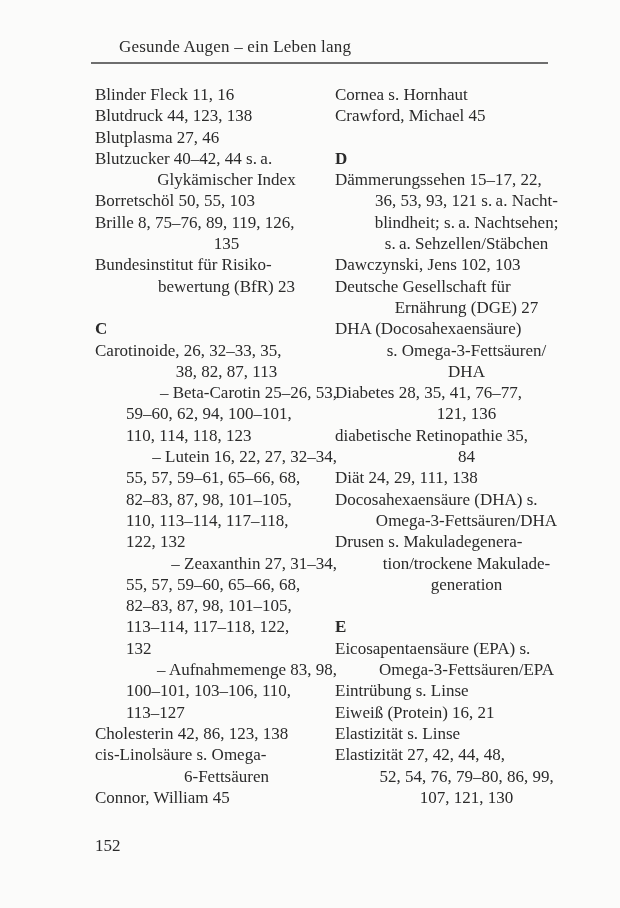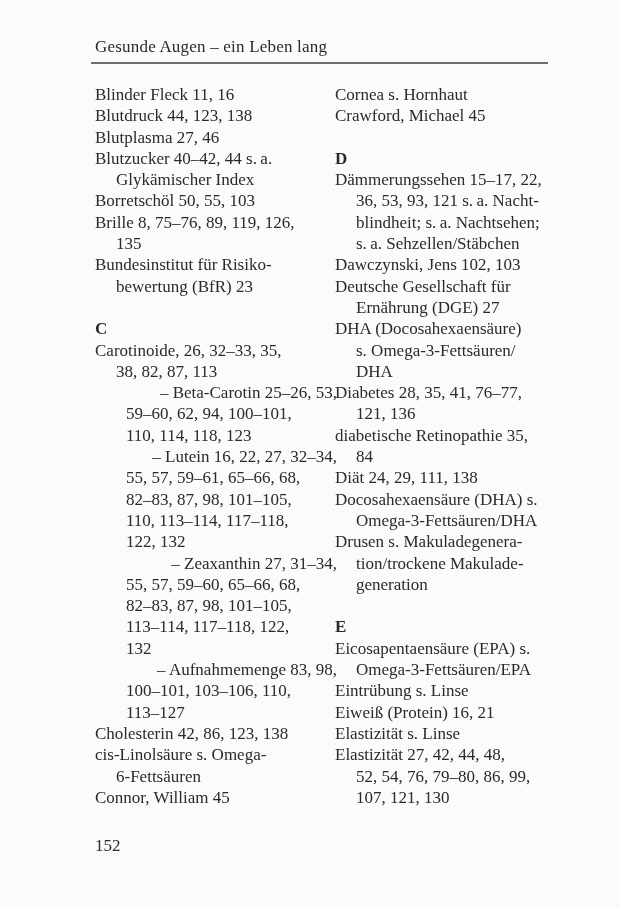--- a/index.html
+++ b/index.html
@@ -23,41 +23,42 @@
     left: 91px;
     top: 37px;
     width: 457px;
   }
   .header-title {
     padding-left: 4px;
     font-size: 17px;
     line-height: 20px;
     letter-spacing: 0.2px;
     white-space: nowrap;
+    margin-left: 24px;
   }
   .header-rule {
     height: 2px;
     margin-top: 5px;
     background: var(--rule, #6e6e6e);
   }
   .col {
     position: absolute;
     top: 84px;
     width: 242px;
     font-size: 17px;
     line-height: 21.3px;
   }
   .col-left  { left: 95px; }
   .col-right { left: 335px; }
   .line {
     height: 21.3px;
     white-space: nowrap;
   }
   .i0  { padding-left: 0; }
-  .i1  { padding-left: 21px; }
+  .i1  { padding-left: 21px; text-align: center; }
   .sub { padding-left: 17px; text-align: right; }
   .i2  { padding-left: 31px; }
   .heading { font-weight: bold; }
   .page-number {
     position: absolute;
     left: 95px;
     top: 835px;
     font-size: 17px;
     line-height: 21px;
   }

